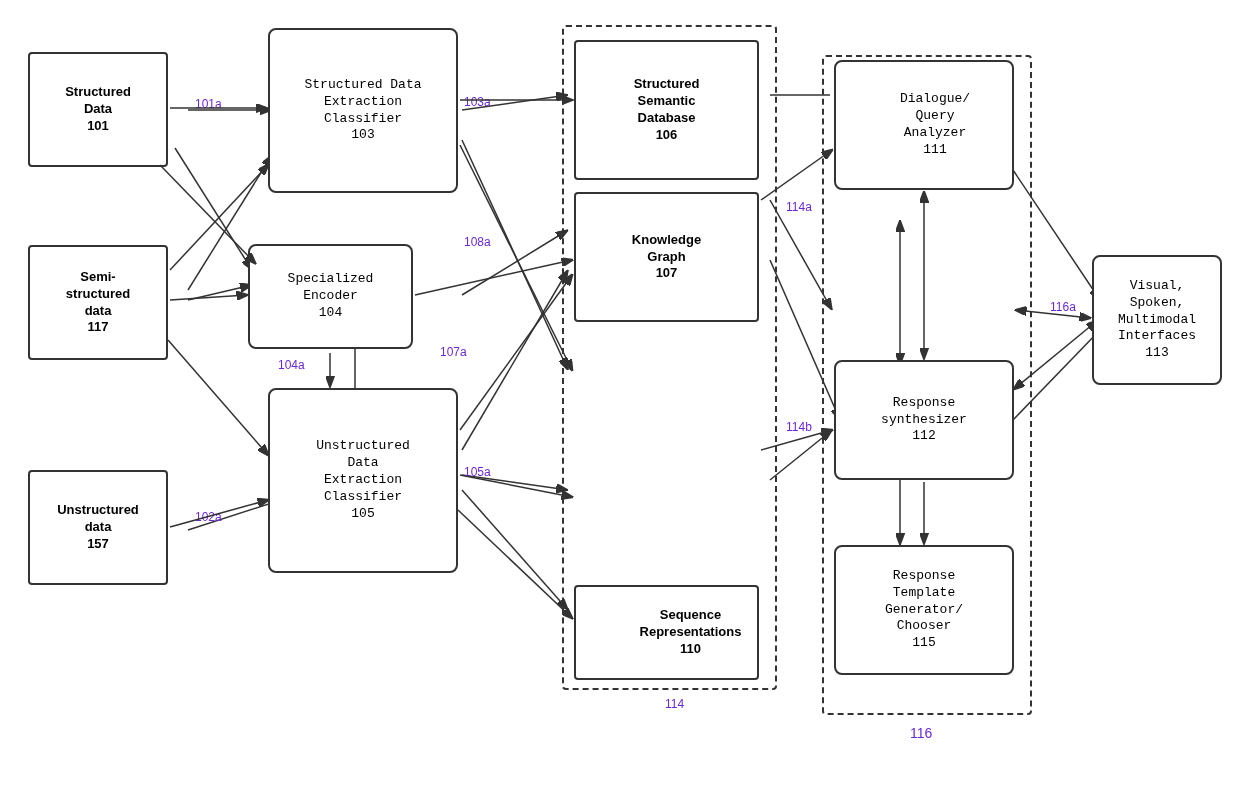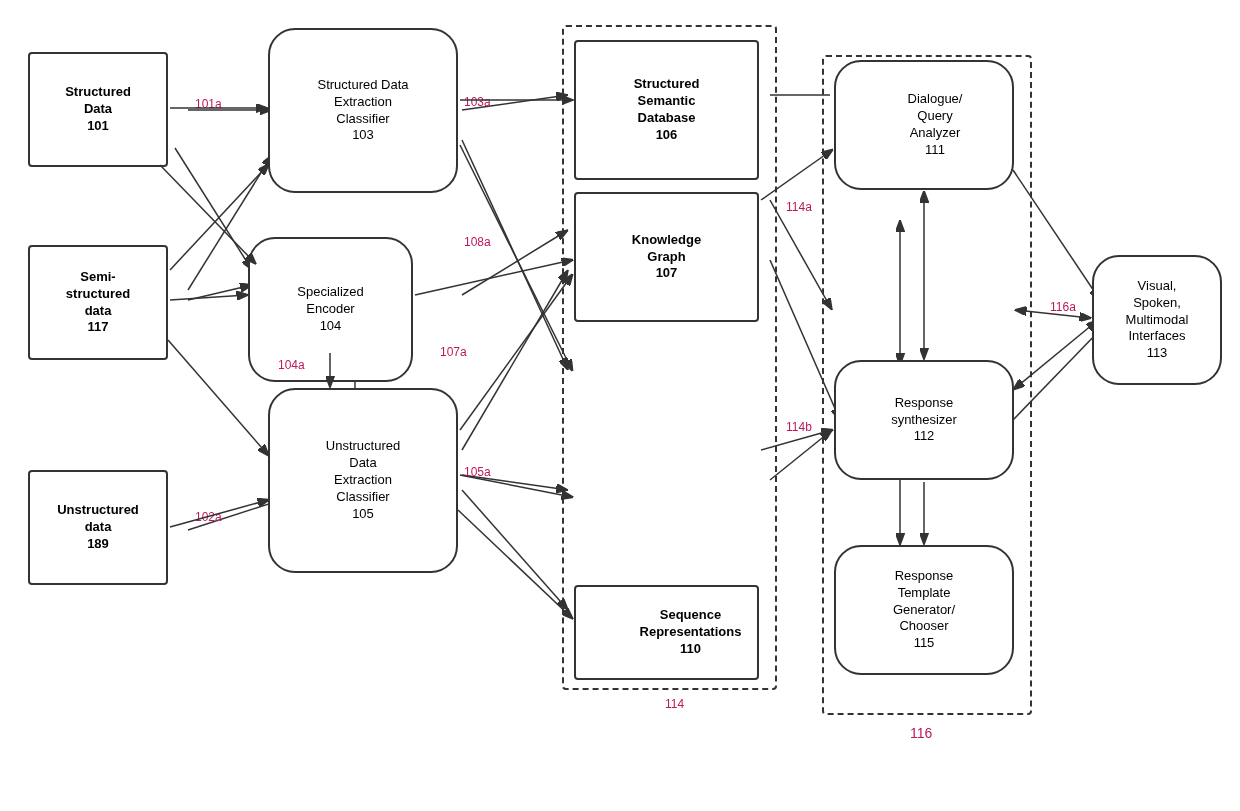--- a/index.html
+++ b/index.html
@@ -25,32 +25,33 @@
       text-align: center;
       background: #fff;
       border: 2px solid #333;
       font-size: 13px;
       line-height: 1.3;
     }
     .node-rect {
       border-radius: 4px;
     }
     .node-rounded {
-      border-radius: 27px;
+      border-radius: 8px;
+      font-family: Liberation Mono, monospace;
     }
     .dashed-box {
       position: absolute;
       border: 2px dashed #333;
       border-radius: 4px;
       background: transparent;
     }
     .label {
       position: absolute;
       font-size: 12px;
-      color: #be185d;
+      color: #6d28d9;
       font-family: Arial, sans-serif;
     }
     svg.arrows {
       position: absolute;
       top: 0; left: 0;
       width: 1240px;
       height: 811px;
       pointer-events: none;
     }
     svg.arrows line, svg.arrows path {
@@ -136,31 +137,31 @@
   <div class="node node-rect" style="left: 28px; top: 245px; width: 140px; height: 115px;">
     <span style="font-weight:bold; white-space:pre-line; text-align:center;">Semi-
 structured
 data
 <span style="font-weight:bold;">117</span></span>
   </div>
 
   <div class="node node-rect" style="left: 28px; top: 470px; width: 140px; height: 115px;">
     <span style="font-weight:bold; white-space:pre-line; text-align:center;">Unstructured
 data
-<span style="font-weight:bold;">189</span></span>
+<span style="font-weight:bold;">157</span></span>
   </div>
 
   <div class="node node-rounded" style="left: 268px; top: 28px; width: 190px; height: 165px;">
     <span style="white-space:pre-line; text-align:center;">Structured Data
 Extraction
 Classifier
 103</span>
   </div>
 
-  <div class="node node-rounded" style="left: 248px; top: 237px; width: 165px; height: 145px;">
+  <div class="node node-rounded" style="left: 248px; top: 244px; width: 165px; height: 105px;">
     <span style="white-space:pre-line; text-align:center;">Specialized
 Encoder
 104</span>
   </div>
 
   <div class="node node-rounded" style="left: 268px; top: 388px; width: 190px; height: 185px;">
     <span style="white-space:pre-line; text-align:center;">Unstructured
 Data
 Extraction
 Classifier

